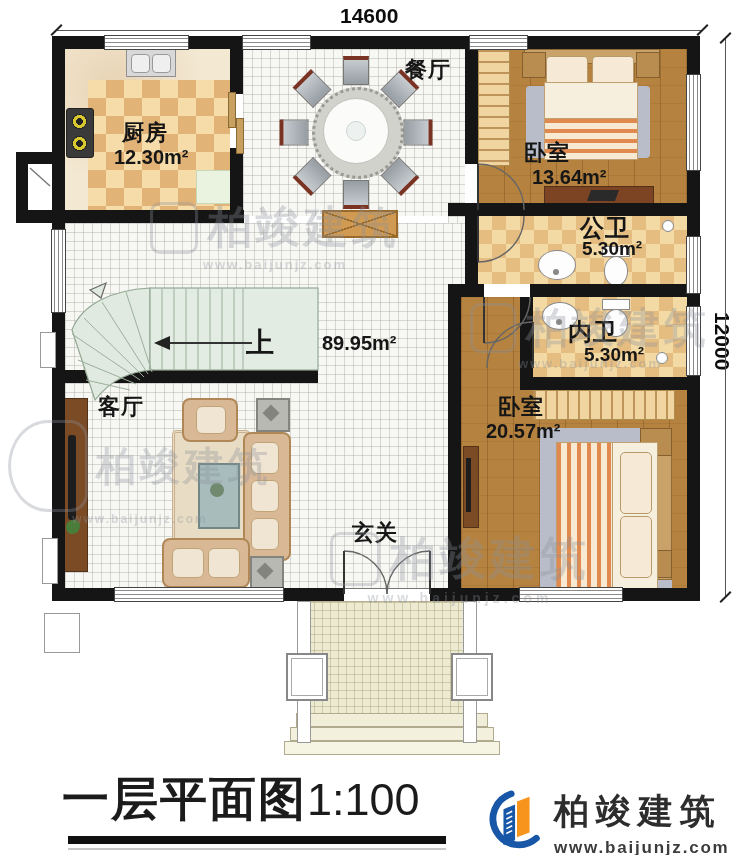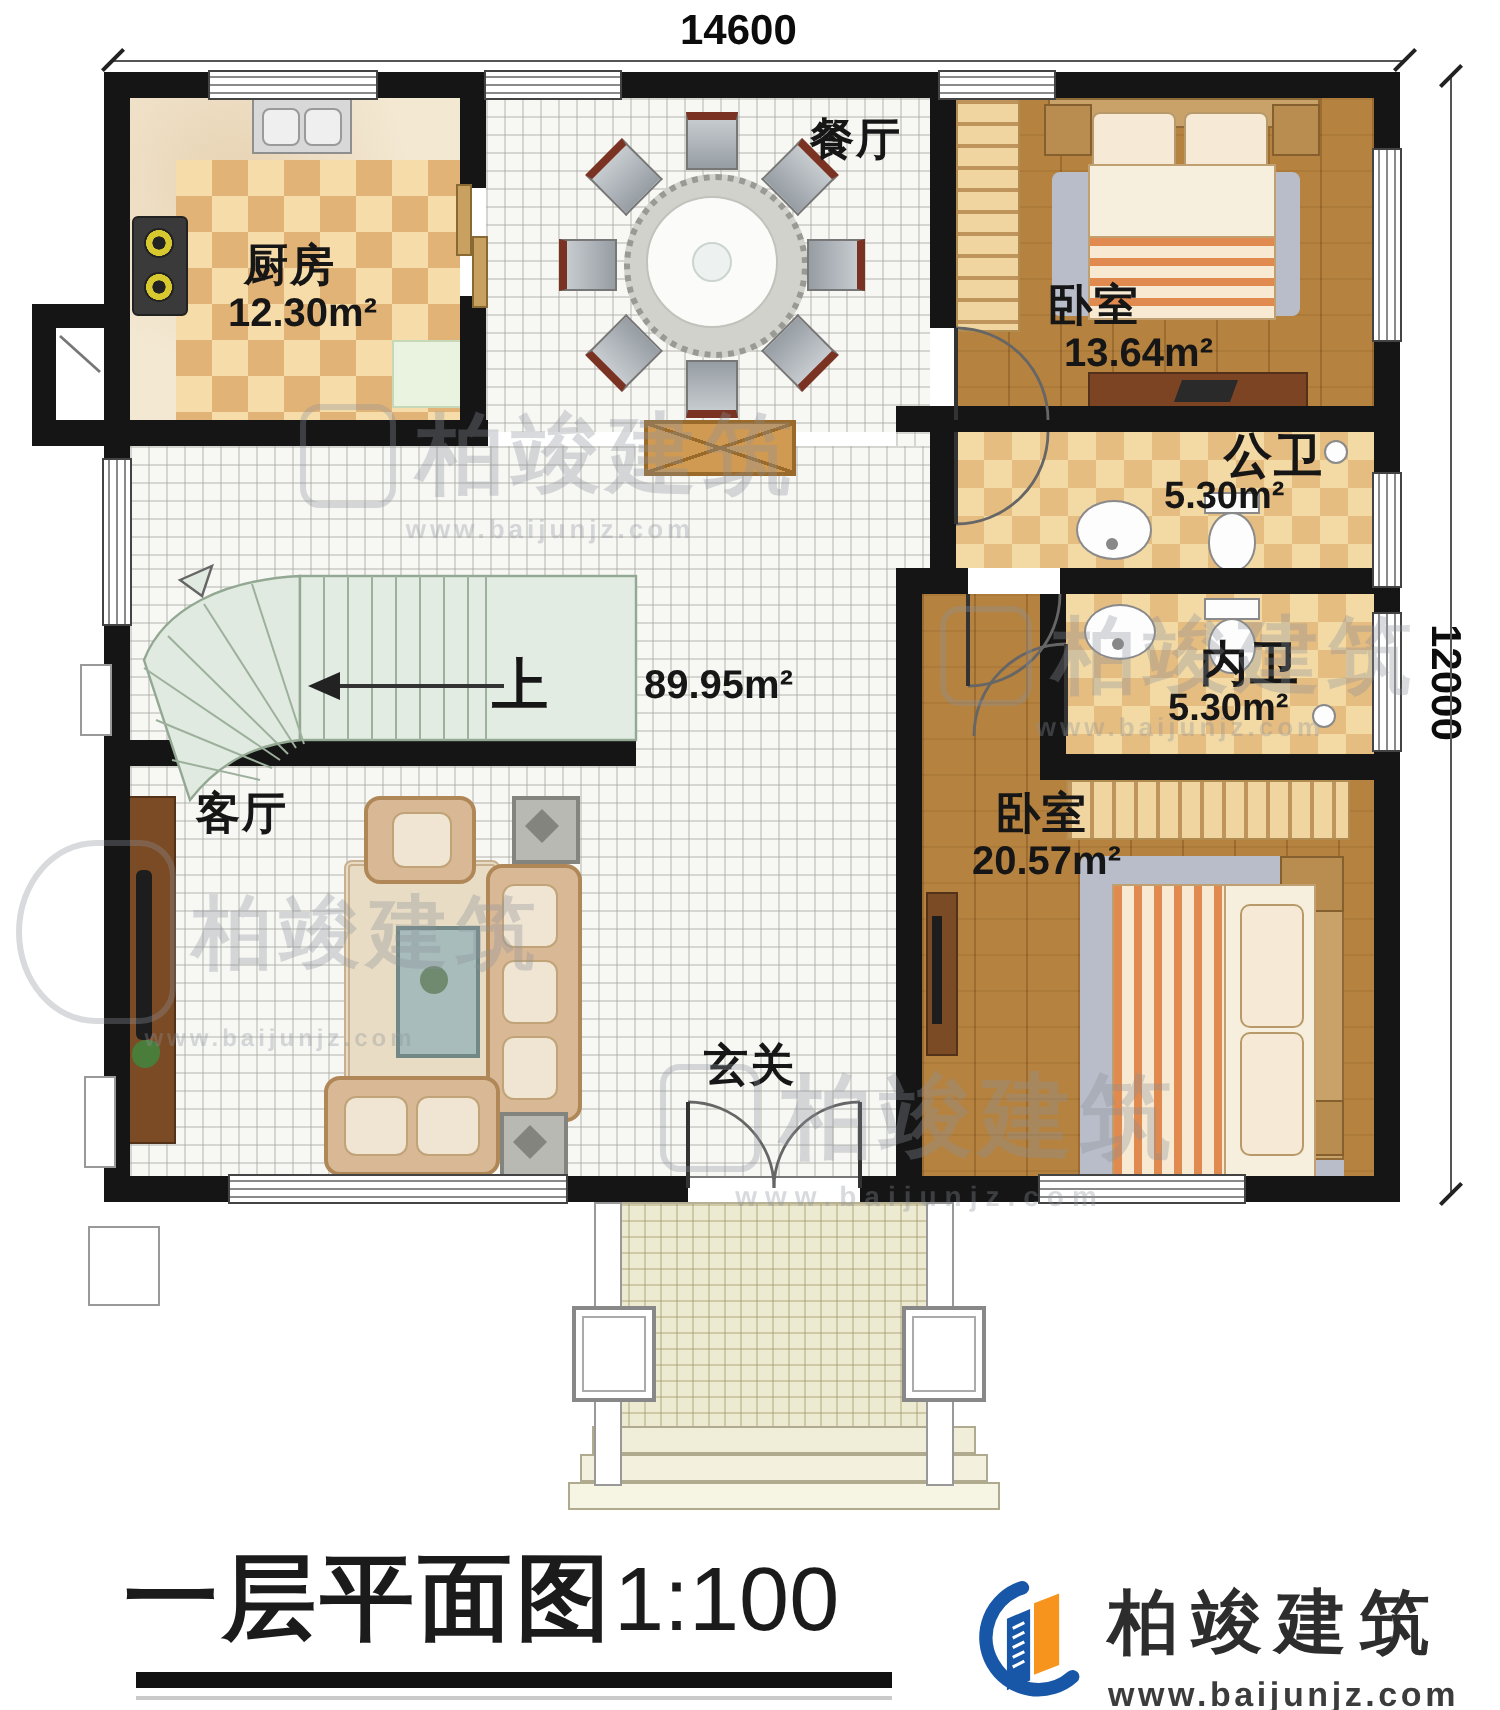--- a/index.html
+++ b/index.html
@@ -26,21 +26,21 @@
          outline:1px solid #444;}
   .door-gap{background:#fff;border-top:1px solid #777;border-bottom:1px solid #777;}
   .sill{background:#fff;border:1px solid #999;}
   .rungs-h{background-color:#f0d5a0;border:1px solid #b08c50;
     background-image:repeating-linear-gradient(180deg,rgba(150,95,35,.55) 0 2px,transparent 2px 11px);}
   .rungs-v{background-color:#f0d5a0;border:1px solid #b08c50;
     background-image:repeating-linear-gradient(90deg,rgba(150,95,35,.55) 0 2px,transparent 2px 11px);}
   
   .room-name{font-weight:700;font-size:22px;color:#161616;letter-spacing:1px;white-space:nowrap;}
   .room-area{font-weight:700;font-size:20px;color:#161616;white-space:nowrap;}
-  .small-name{font-size:24px;margin-left:32px;}
+  .small-name{font-size:24px;}
   .dim-text{font-weight:700;font-size:21px;color:#0c0c0c;}
   .dim-line{background:#555;}
   .tick{width:15px;height:2px;background:#222;transform:rotate(-45deg);}
   
   .tan{background:#d9b896;border:2px solid #b08858;border-radius:8px;}
   .cushion{background:#f0e4d2;border:1px solid #c0a478;border-radius:6px;}
   .white-fix{background:#fdfdfd;border:1.5px solid #8a8a8a;}
   .chair{width:24px;height:24px;background:linear-gradient(#c6cbcf,#969da3);
          border:1px solid #777;border-top:4px solid #7a3322;}
   .notes-line{font-size:20px;font-weight:500;color:#000;white-space:nowrap;letter-spacing:1px;}

